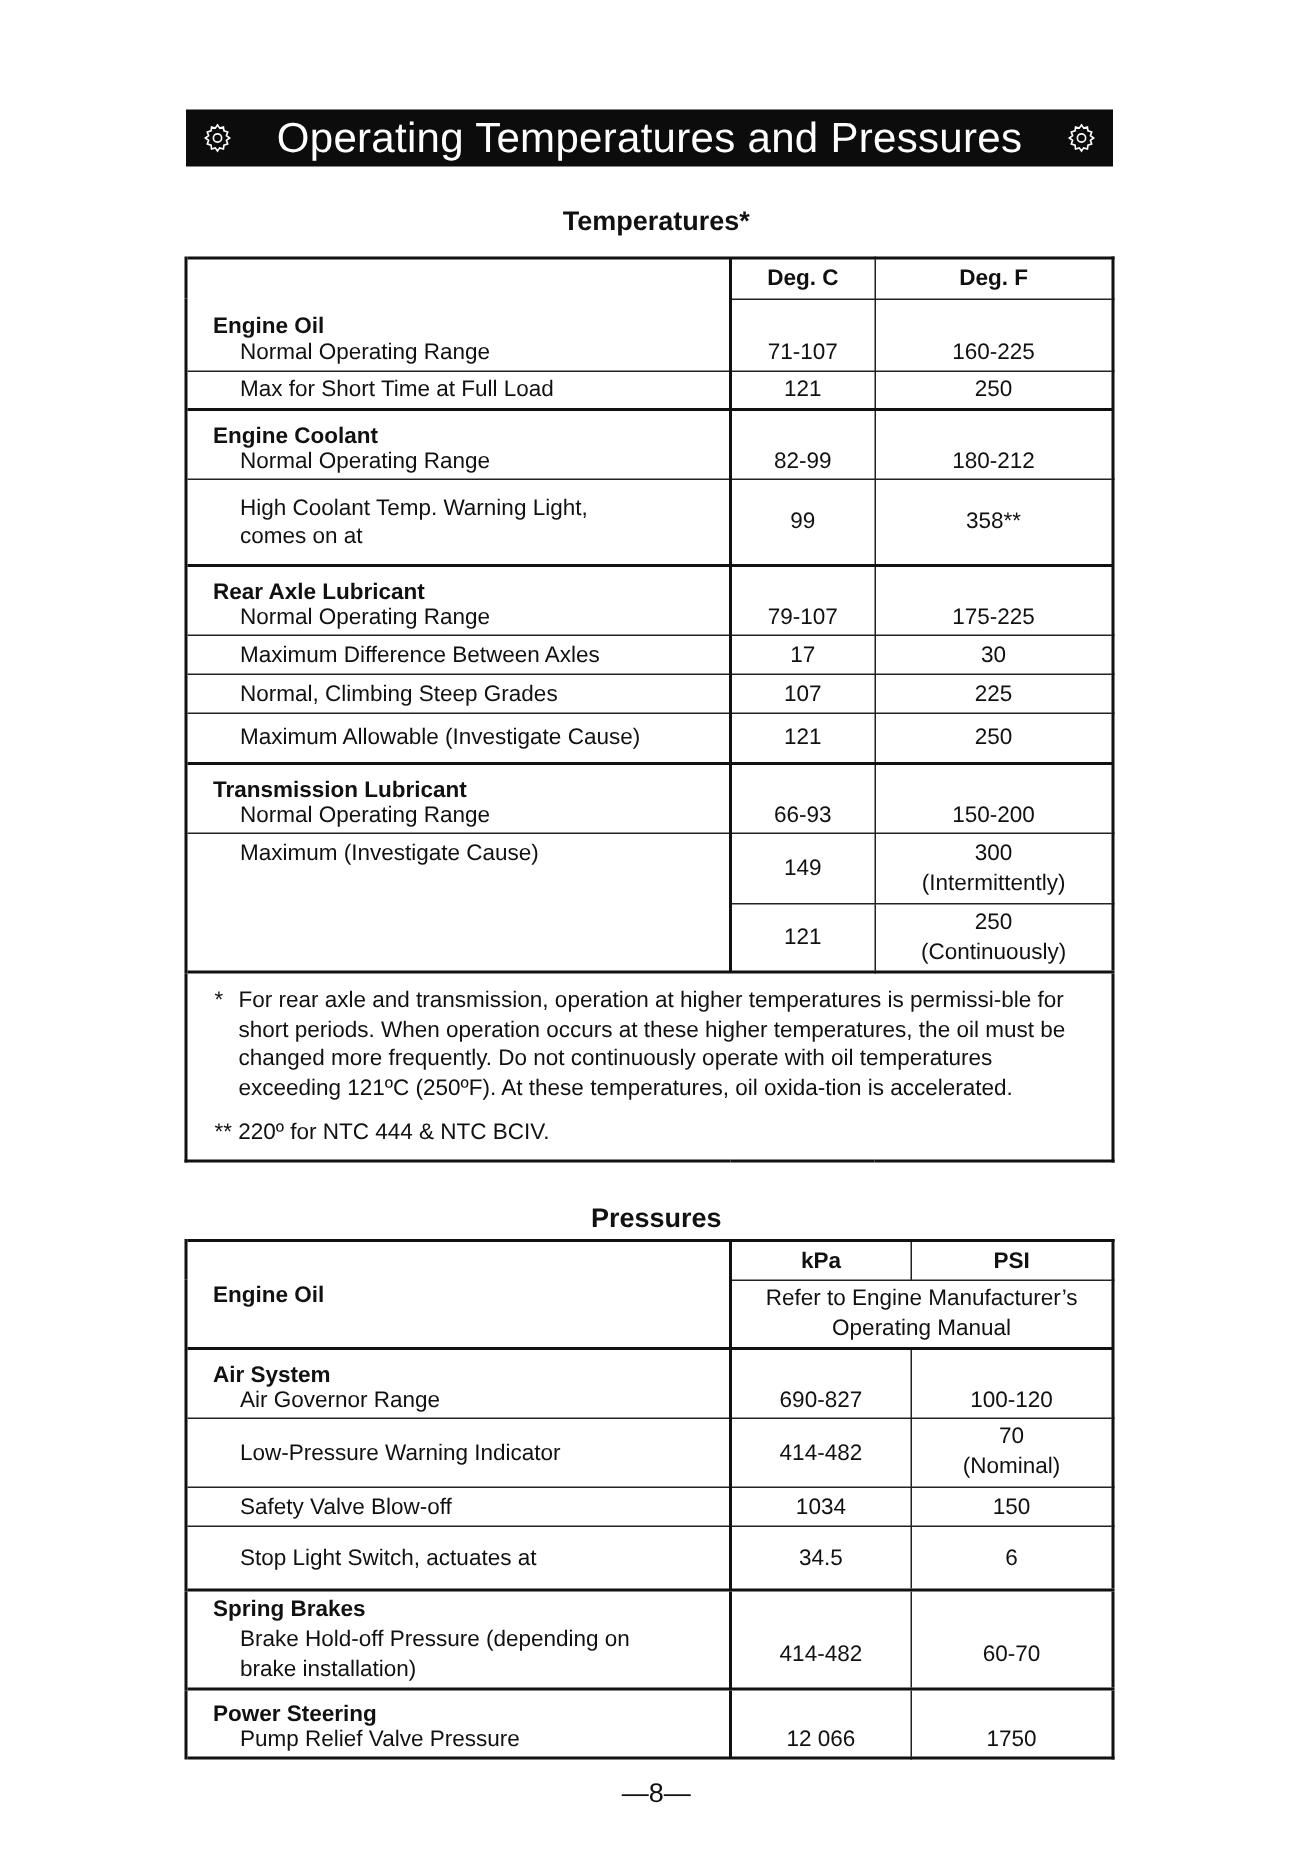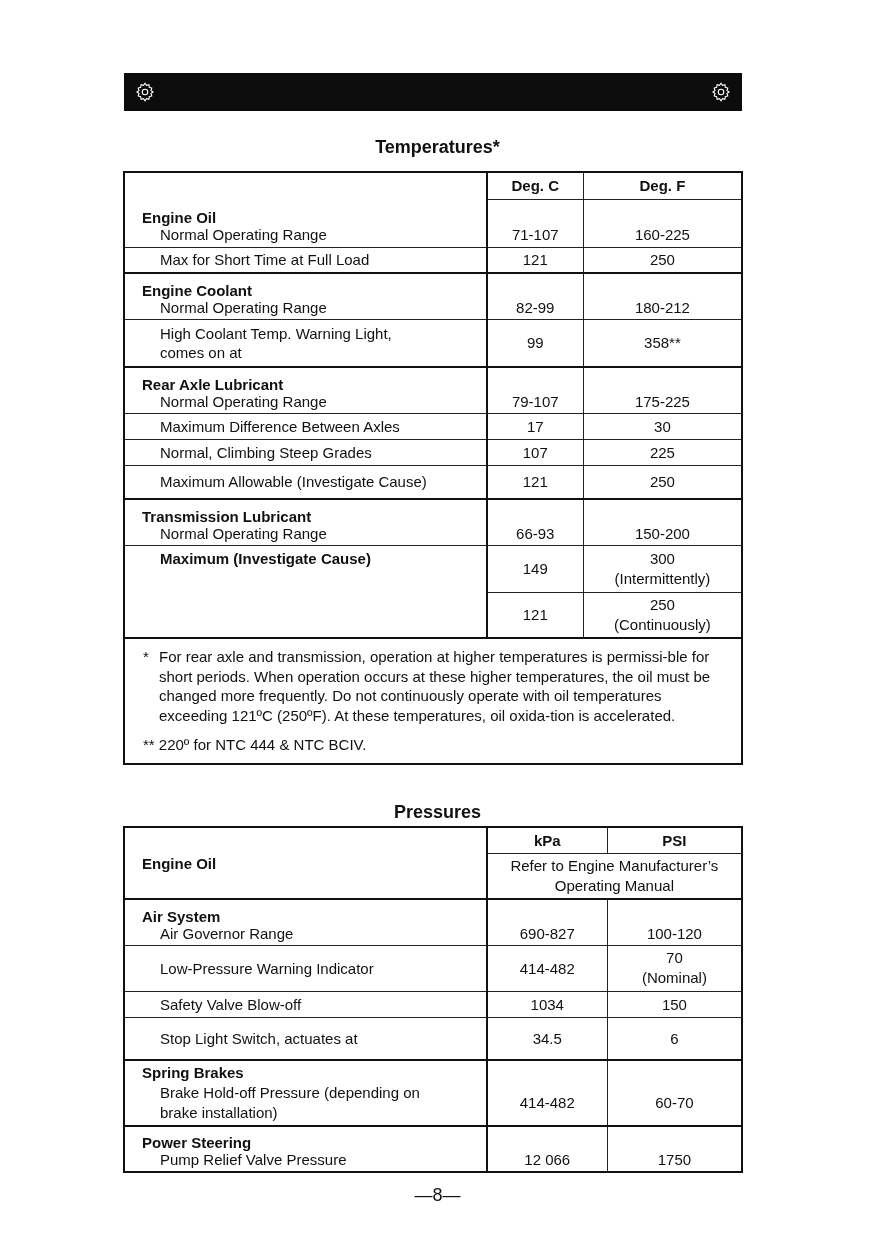--- a/index.html
+++ b/index.html
@@ -26,20 +26,21 @@
 </head>
 <body>
 
 <div class="banner">
   <svg class="gear" viewBox="0 0 24 24">
       <g fill="none" stroke="#fff" stroke-width="1.2">
         <path d="M12 2.5l1.6 2.3 2.7-.8.4 2.8 2.7.9-.9 2.7 2.3 1.6-2.3 1.6.9 2.7-2.7.9-.4 2.8-2.7-.8L12 21.5l-1.6-2.3-2.7.8-.4-2.8-2.7-.9.9-2.7L3.2 12l2.3-1.6-.9-2.7 2.7-.9.4-2.8 2.7.8z"></path>
         <circle cx="12" cy="12" r="3"></circle>
       </g>
     </svg>
+  <span class="title">Operating Temperatures and Pressures</span>
   <svg class="gear" viewBox="0 0 24 24">
       <g fill="none" stroke="#fff" stroke-width="1.2">
         <path d="M12 2.5l1.6 2.3 2.7-.8.4 2.8 2.7.9-.9 2.7 2.3 1.6-2.3 1.6.9 2.7-2.7.9-.4 2.8-2.7-.8L12 21.5l-1.6-2.3-2.7.8-.4-2.8-2.7-.9.9-2.7L3.2 12l2.3-1.6-.9-2.7 2.7-.9.4-2.8 2.7.8z"></path>
         <circle cx="12" cy="12" r="3"></circle>
       </g>
     </svg>
 </div>
 
 <div class="section-title" style="top:137px;">Temperatures*</div>
 
@@ -73,21 +74,21 @@
   </tr>
 
   <tr style="height:46px">
     <td class="lab" style="border-top:2px solid #111; vertical-align:bottom; padding-bottom:3px;">
       <span class="grp">Engine Coolant</span>
       <span class="item">Normal Operating Range</span>
     </td>
     <td class="num" style="border-top:2px solid #111; vertical-align:bottom; padding-bottom:3px;">82-99</td>
     <td class="num" style="border-top:2px solid #111; vertical-align:bottom; padding-bottom:3px;">180-212</td>
   </tr>
-  <tr style="height:48px">
+  <tr style="height:58px">
     <td class="lab" style="line-height:19px;">
       <span class="item">High Coolant Temp. Warning Light,</span>
       <span class="item">comes on at</span>
     </td>
     <td class="num">99</td>
     <td class="num">358**</td>
   </tr>
 
   <tr style="height:46px">
     <td class="lab" style="border-top:2px solid #111; vertical-align:bottom; padding-bottom:3px;">
@@ -121,21 +122,21 @@
 
   <tr style="height:46px">
     <td class="lab" style="border-top:2px solid #111; vertical-align:bottom; padding-bottom:3px;">
       <span class="grp">Transmission Lubricant</span>
       <span class="item">Normal Operating Range</span>
     </td>
     <td class="num" style="border-top:2px solid #111; vertical-align:bottom; padding-bottom:3px;">66-93</td>
     <td class="num" style="border-top:2px solid #111; vertical-align:bottom; padding-bottom:3px;">150-200</td>
   </tr>
   <tr style="height:47px">
-    <td class="lab" rowspan="2" style="vertical-align:top; padding-top:4px; border-bottom:1px solid #222;font-weight:bold;">
+    <td class="lab" rowspan="2" style="vertical-align:top; padding-top:4px; border-bottom:1px solid #222;">
           <span class="item">Maximum (Investigate Cause)</span>
         </td>
     <td class="num">149</td>
     <td class="num" style="line-height:20px;">
       <span style="display:block">300</span>
       <span style="display:block">(Intermittently)</span>
     </td>
   </tr>
   <tr style="height:46px">
     <td class="num">121</td>

